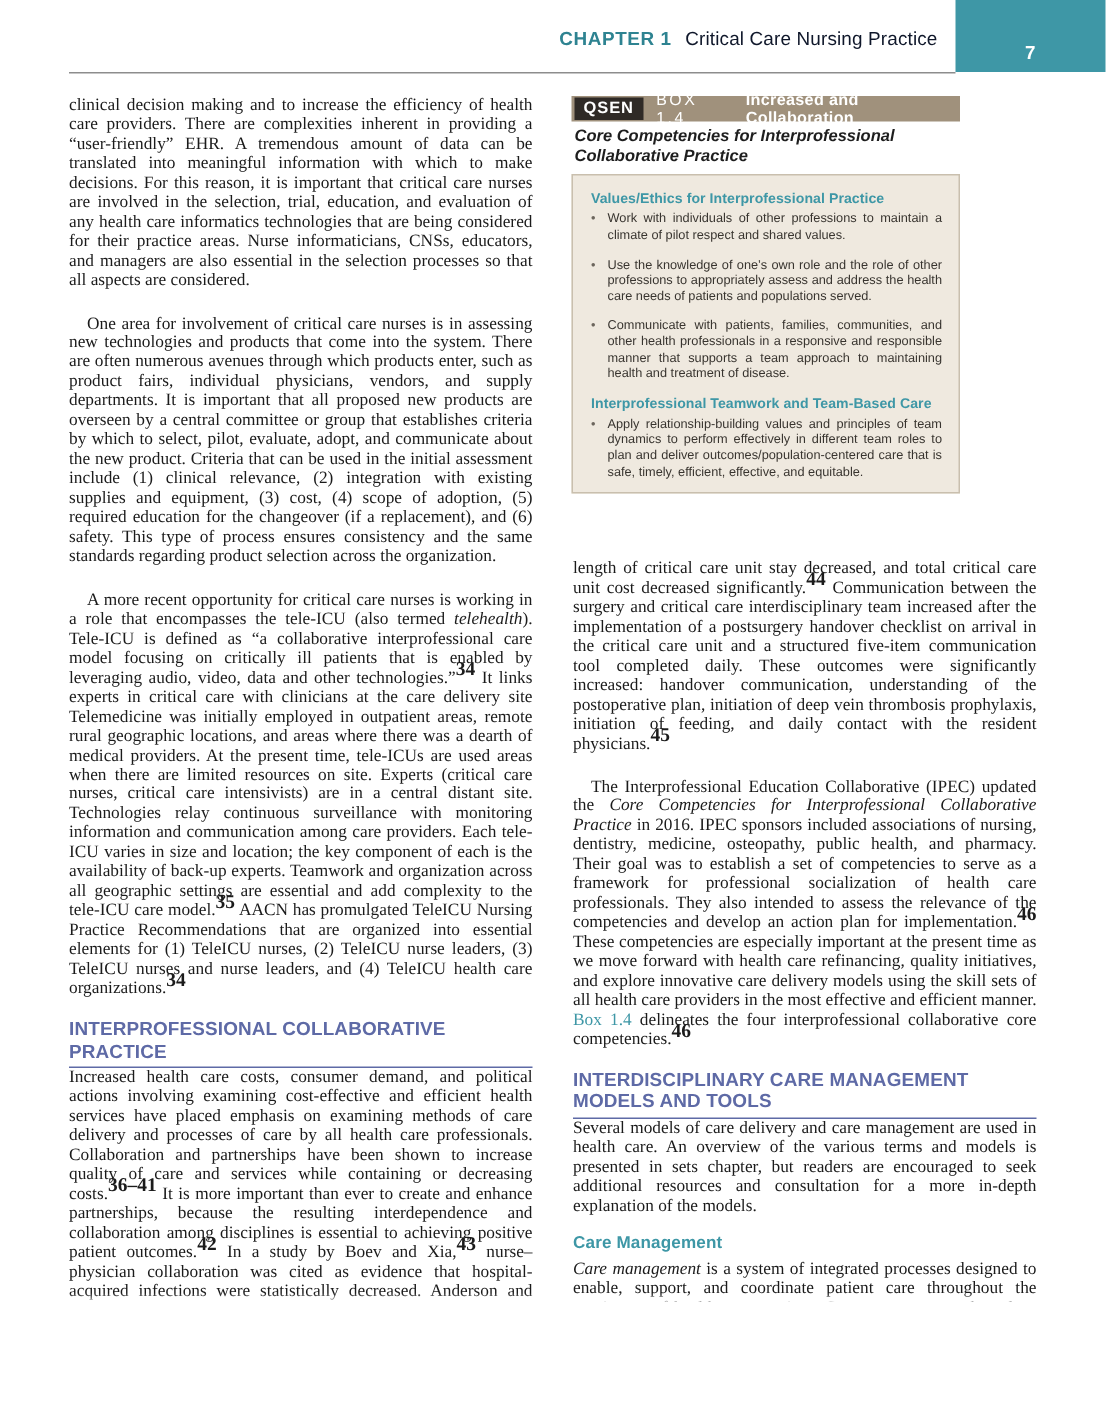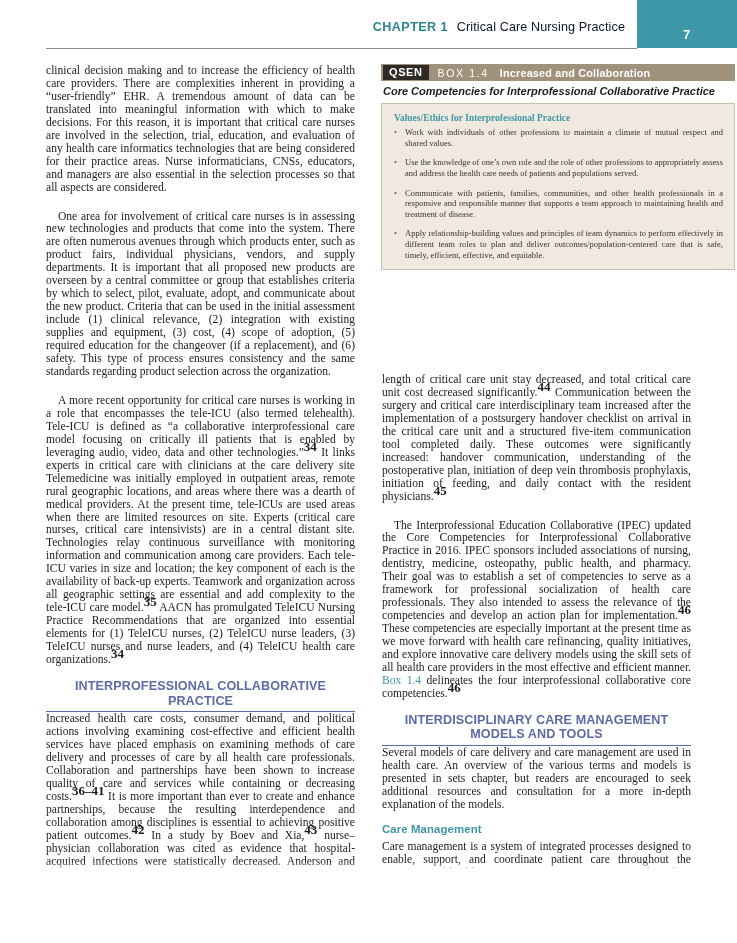--- a/index.html
+++ b/index.html
@@ -49,41 +49,41 @@
     -webkit-hyphens:none;hyphens:none;
   }
   .col-left{left:46px;}
   .col-right{left:382px;}
 
   .col p{margin:0;text-indent:12px;}
   .col p.noindent{text-indent:0;}
   .col p + p{margin-top:16px;}
 
   sup{font-size:13px;vertical-align:super;line-height:0;font-weight:bold;}
-  .ital{}
+  .ital{font-style:italic;}
   .xref{color:#3e97a6;}
 
   .h1sec{
     font-family:"Liberation Sans",sans-serif;
     font-weight:bold;font-size:12.6px;line-height:14.6px;
     color:#5e6aa6;letter-spacing:.1px;
-    margin:13px 0 0 0;text-indent:0;text-align:center;
+    margin:13px 0 0 0;text-indent:0;text-align:left;
     padding-bottom:3px;border-bottom:1.6px solid #5e6aa6;
   }
 
   .h2sec{
     font-family:"Liberation Sans",sans-serif;
     font-weight:bold;font-size:11.4px;line-height:13px;
     color:#3e97a6;letter-spacing:.1px;
     margin:12px 0 4px 0;text-indent:0;text-align:left;
   }
 
   
   .qsen-box{
-    position:absolute;left:381px;top:64px;width:354px;
+    position:absolute;left:381px;top:64px;width:259px;
     font-family:"Liberation Sans",sans-serif;
   }
   .qsen-bar{
     height:17px;background:#a0917c;display:flex;align-items:center;
     padding-left:2px;box-sizing:border-box;
   }
   .qsen-badge{
     background:#2f2a26;color:#ffffff;font-weight:bold;font-size:11px;
     letter-spacing:.6px;padding:1.5px 6px 2px 6px;line-height:12px;
   }
@@ -92,21 +92,21 @@
   }
   .qsen-cat{
     color:#ffffff;font-weight:bold;font-size:10.8px;letter-spacing:.2px;margin-left:11px;
   }
   .qsen-subtitle{
     font-weight:bold;font-style:italic;font-size:11px;line-height:13.2px;
     color:#1e1e1e;margin:4px 0 5px 2px;
   }
   .qsen-body{
     background:#efe9df;border:1px solid #c9bfae;
-    padding:9px 11px 9px 12px;box-sizing:border-box;font-family:Liberation Serif, serif;
+    padding:9px 11px 9px 12px;box-sizing:border-box;
   }
   .qsen-h{
     color:#3e97a6;font-weight:bold;font-size:9.4px;line-height:11px;
     margin:0 0 3px 0;letter-spacing:.05px;
   }
   .qsen-group + .qsen-group{margin-top:9px;}
   .qsen-li{
     display:flex;font-size:8.5px;line-height:10.6px;color:#38342f;
     text-align:justify;
   }
@@ -170,36 +170,37 @@
       <span class="qsen-badge">QSEN</span>
       <span class="qsen-num">BOX 1.4</span>
       <span class="qsen-cat">Increased and Collaboration</span>
     </div>
     <div class="qsen-subtitle">Core Competencies for Interprofessional Collaborative Practice</div>
     <div class="qsen-body" id="qsen-groups">
         <div class="qsen-group">
           <div class="qsen-h">Values/Ethics for Interprofessional Practice</div>
           <div class="qsen-li">
             <span class="qsen-bullet">•</span>
-            <span class="qsen-litext">Work with individuals of other professions to maintain a climate of mutual respect and shared values.</span>
+            <span class="qsen-litext">Work with individuals of other professions to maintain a climate of pilot respect and shared values.</span>
           </div>
         </div>
         <div class="qsen-group">
           <div class="qsen-li">
             <span class="qsen-bullet">•</span>
             <span class="qsen-litext">Use the knowledge of one’s own role and the role of other professions to appropriately assess and address the health care needs of patients and populations served.</span>
           </div>
         </div>
         <div class="qsen-group">
           <div class="qsen-li">
             <span class="qsen-bullet">•</span>
             <span class="qsen-litext">Communicate with patients, families, communities, and other health professionals in a responsive and responsible manner that supports a team approach to maintaining health and treatment of disease.</span>
           </div>
         </div>
         <div class="qsen-group">
+          <div class="qsen-h">Interprofessional Teamwork and Team-Based Care</div>
           <div class="qsen-li">
             <span class="qsen-bullet">•</span>
             <span class="qsen-litext">Apply relationship-building values and principles of team dynamics to perform effectively in different team roles to plan and deliver outcomes/population-centered care that is safe, timely, efficient, effective, and equitable.</span>
           </div>
         </div>
       </div>
   </div>
 
   <div class="fade"></div>
   <div class="footer">

